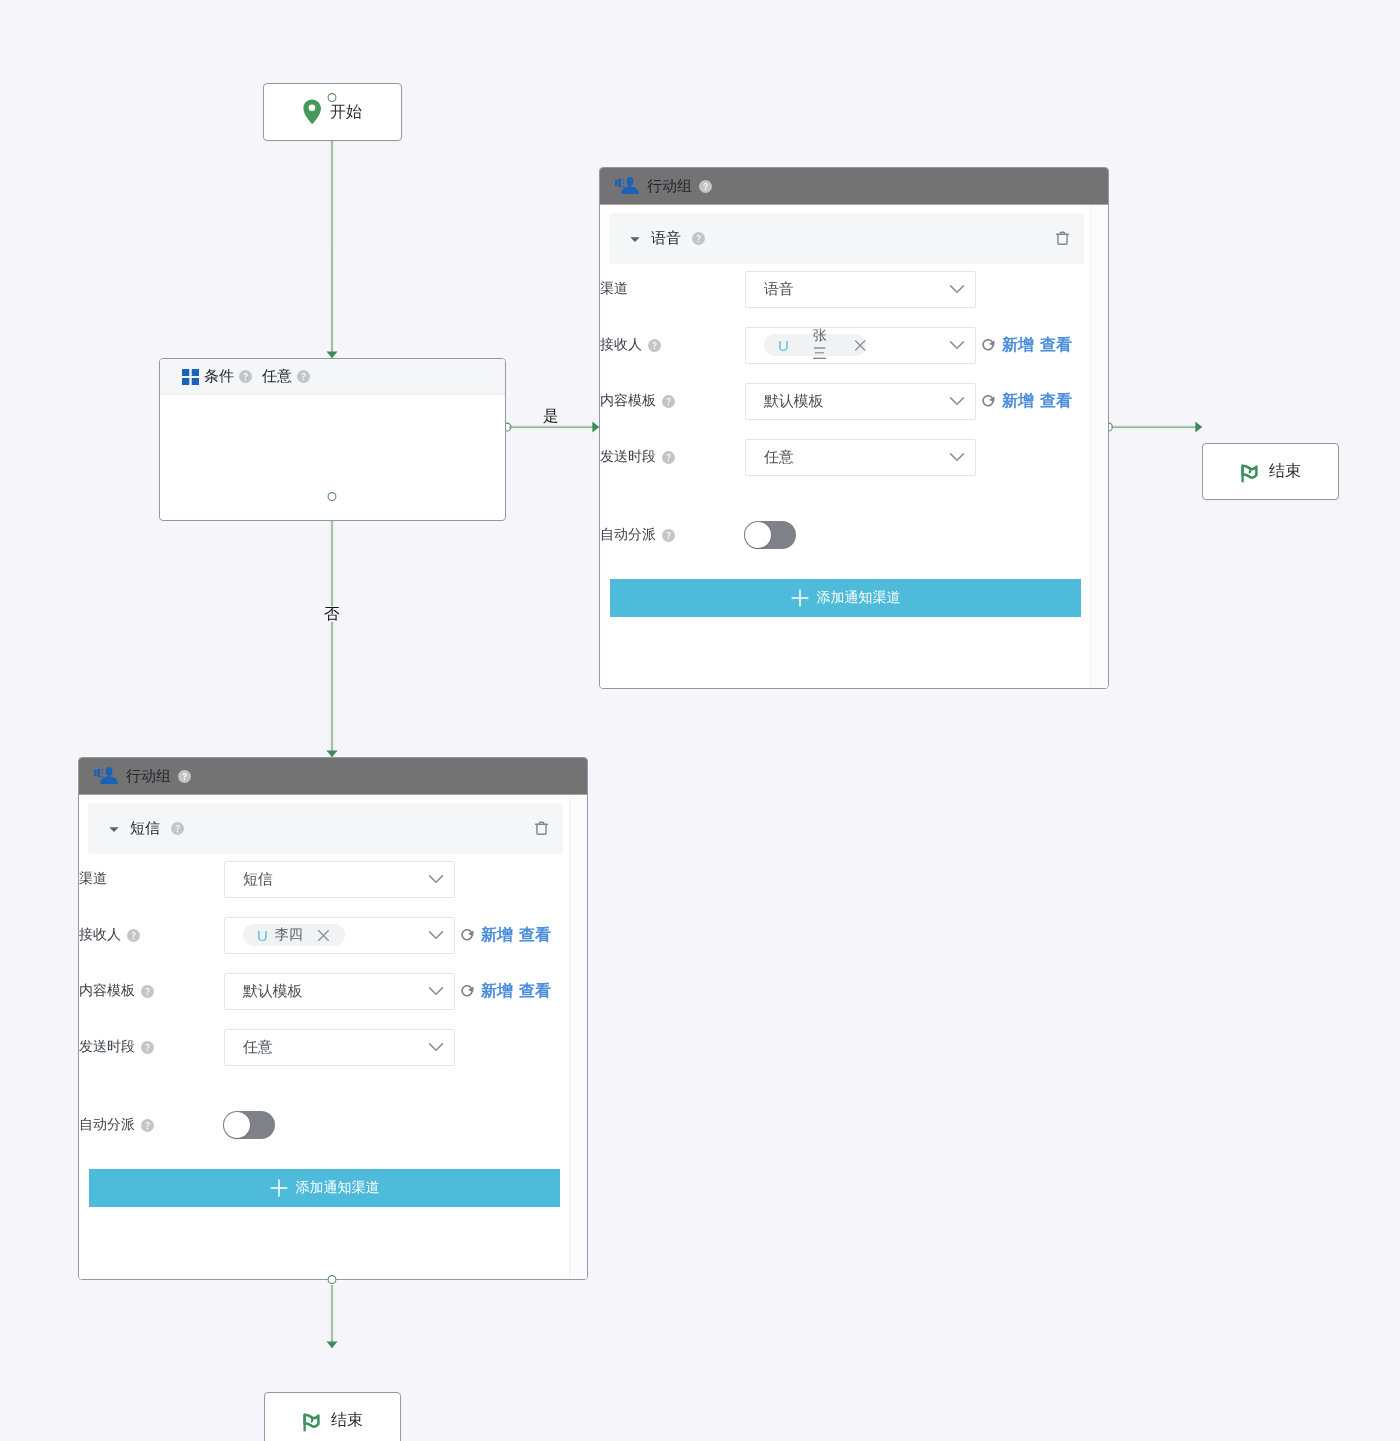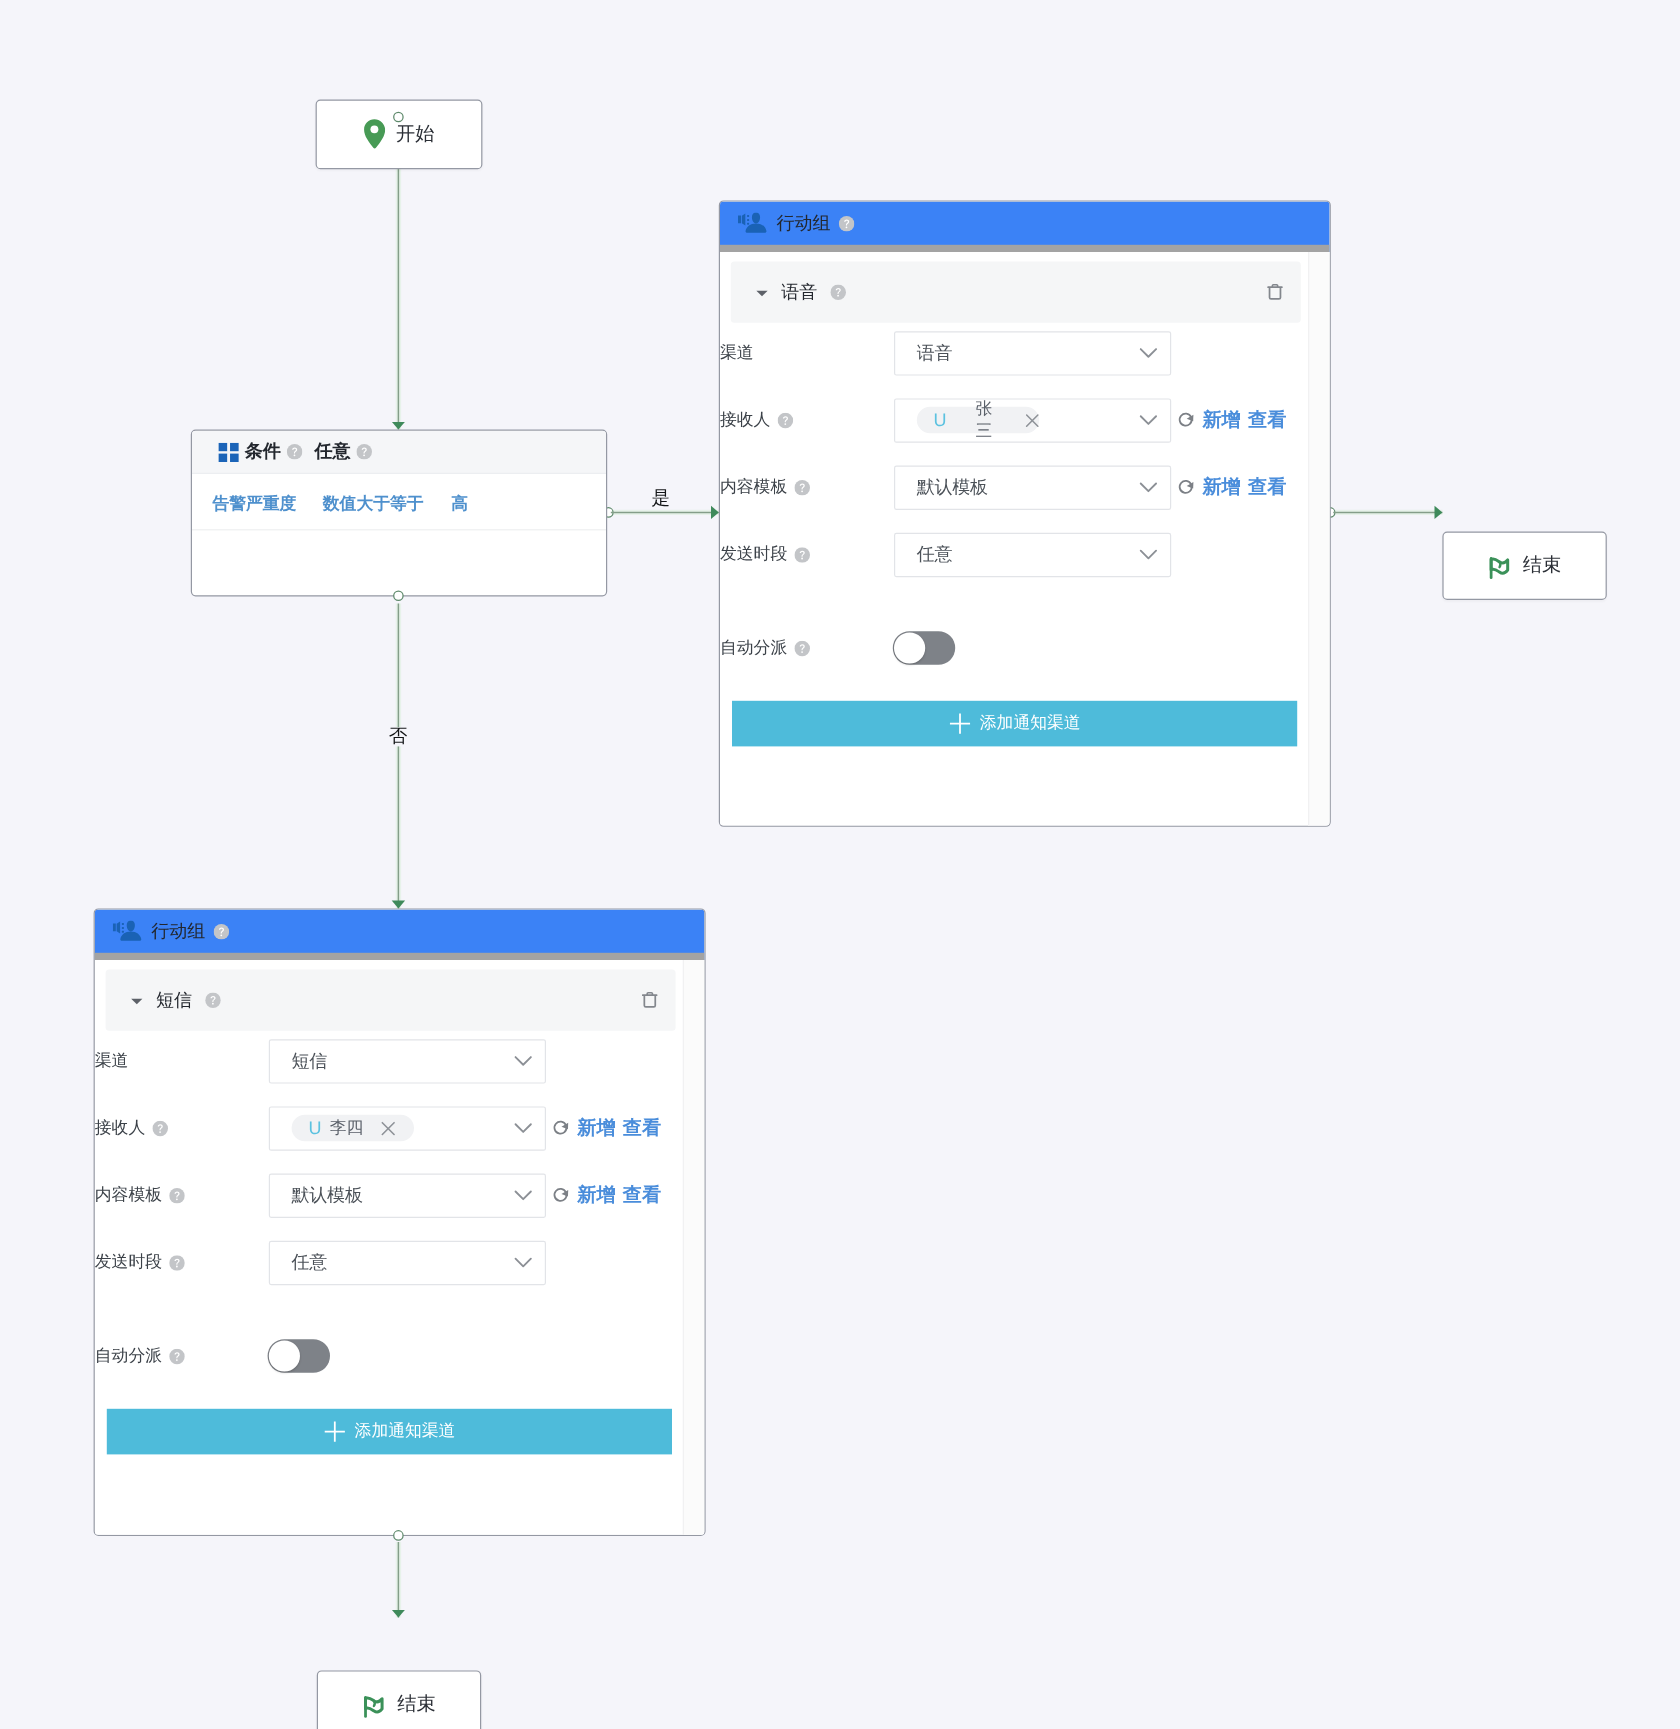--- a/index.html
+++ b/index.html
@@ -21,22 +21,22 @@
   .cond-head{height:35px;background:#f5f6f8;display:flex;align-items:center;padding-left:22px;gap:5px;
              border-bottom:1px solid #eceef1;}
   .cond-head .t{font-size:15px;color:#23272e;}
   .cond-row{height:47px;display:flex;align-items:center;padding-left:17px;padding-top:3px;box-sizing:border-box;
             border-bottom:1px solid #eeeff1;}
   .cond-row span{font-size:14px;color:#4e90cd;}
 
   
   .agp{position:absolute;box-sizing:border-box;background:#fff;border:1px solid #9498a3;
        border-radius:4px;overflow:hidden;}
-  .agp-head{height:36px;background:#3b82f6;display:flex;align-items:center;gap:7px;
-            padding-left:15px;border-bottom:6px solid #a3a3a3;}
+  .agp-head{height:36px;background:#737373;display:flex;align-items:center;gap:7px;
+            padding-left:15px;border-bottom:1px solid #a3a3a3;}
   .agp-head .t{font-size:15px;color:#23272e;}
   .agp-body{position:relative;background:#fff;}
 
   .chan-head{background:#f5f6f7;border-radius:3px;display:flex;align-items:center;
              box-sizing:border-box;}
   .chan-head .t{font-size:15px;color:#23272e;}
 
   .frow{display:flex;align-items:center;}
   .flabel{font-size:14px;color:#3b4148;display:flex;align-items:center;gap:6px;justify-content:flex-start;}
   .sel{box-sizing:border-box;border:1px solid #e2e4e8;background:#fff;border-radius:2px;
@@ -100,45 +100,40 @@
 
   <div class="term" style="left:263px;top:39px;width:139px;height:58px;">
     <svg width="18" height="26" viewBox="0 0 18 26">
       <path d="M9 0.4C4.2 0.4 0.4 4.1 0.4 8.9c0 2.8 1.0 5.4 2.4 7.8 1.8 3.1 4.0 5.9 5.3 7.5
                0.6 0.8 1.6 0.8 2.2 0 1.3-1.6 3.5-4.4 5.3-7.5 1.4-2.4 2.4-5.0 2.4-7.8C17.6 4.1 13.8 0.4 9 0.4 Z" fill="#479a55"></path>
       <circle cx="9" cy="8.8" r="3.3" fill="#fff"></circle>
     </svg>
     <span class="lbl">开始</span>
   </div>
 
-  <div class="cond" style="left:159px;top:358px;width:347px;height:139px;font-weight:bold;">
+  <div class="cond" style="left:159px;top:358px;width:347px;height:163px;">
     <div class="cond-head">
       <svg width="17" height="16" viewBox="0 0 17 16">
         <rect x="0" y="0" width="7.3" height="7.0" fill="#1b64b8"></rect>
         <rect x="9.7" y="0" width="7.3" height="7.0" fill="#1b64b8"></rect>
         <rect x="0" y="9.0" width="7.3" height="7.0" fill="#1b64b8"></rect>
         <rect x="9.7" y="9.0" width="7.3" height="7.0" fill="#1b64b8"></rect>
       </svg>
       <span class="t">条件</span>
       <svg class="qm" width="13" height="13" viewBox="0 0 13 13">
           <circle cx="6.5" cy="6.5" r="6.5" fill="#c3c5c8"></circle>
           <path d="M4.45 4.85 C4.45 3.75 5.35 2.95 6.55 2.95 C7.75 2.95 8.65 3.70 8.65 4.72 C8.65 5.45 8.27 5.92 7.60 6.38 C7.02 6.78 6.85 7.02 6.85 7.50 V7.95 H5.95 V7.35 C5.95 6.68 6.25 6.28 6.88 5.82 C7.38 5.45 7.58 5.22 7.58 4.82 C7.58 4.35 7.18 4.02 6.60 4.02 C6.02 4.02 5.60 4.38 5.55 4.85 Z" fill="#fff"></path>
           <circle cx="6.40" cy="9.42" r="0.75" fill="#fff"></circle>
         </svg>
       <span class="t" style="margin-left:5px">任意</span>
       <svg class="qm" width="13" height="13" viewBox="0 0 13 13">
           <circle cx="6.5" cy="6.5" r="6.5" fill="#c3c5c8"></circle>
           <path d="M4.45 4.85 C4.45 3.75 5.35 2.95 6.55 2.95 C7.75 2.95 8.65 3.70 8.65 4.72 C8.65 5.45 8.27 5.92 7.60 6.38 C7.02 6.78 6.85 7.02 6.85 7.50 V7.95 H5.95 V7.35 C5.95 6.68 6.25 6.28 6.88 5.82 C7.38 5.45 7.58 5.22 7.58 4.82 C7.58 4.35 7.18 4.02 6.60 4.02 C6.02 4.02 5.60 4.38 5.55 4.85 Z" fill="#fff"></path>
           <circle cx="6.40" cy="9.42" r="0.75" fill="#fff"></circle>
         </svg>
-    </div>
-    <div class="cond-row">
-      <span>告警严重度</span>
-      <span style="margin-left:22px">数值大于等于</span>
-      <span style="margin-left:23px">高</span>
     </div>
   </div>
 
   <div class="agp" style="left:599px;top:167px;width:510px;height:522px;">
     <div class="agp-head">
       <svg width="25" height="18" viewBox="0 0 25 18">
         <path d="M0 2.6 h2.5 v6.4 H0 z" fill="#1a62b5"></path>
         <path d="M3.2 2.8 L6.1 1.0 V11.0 L3.2 9.0 Z" fill="#1a62b5"></path>
         <rect x="7.5" y="2.2" width="1.8" height="1.6" rx="0.55" fill="#1a62b5"></rect>
         <rect x="7.5" y="5.5" width="1.8" height="1.6" rx="0.55" fill="#1a62b5"></rect>

